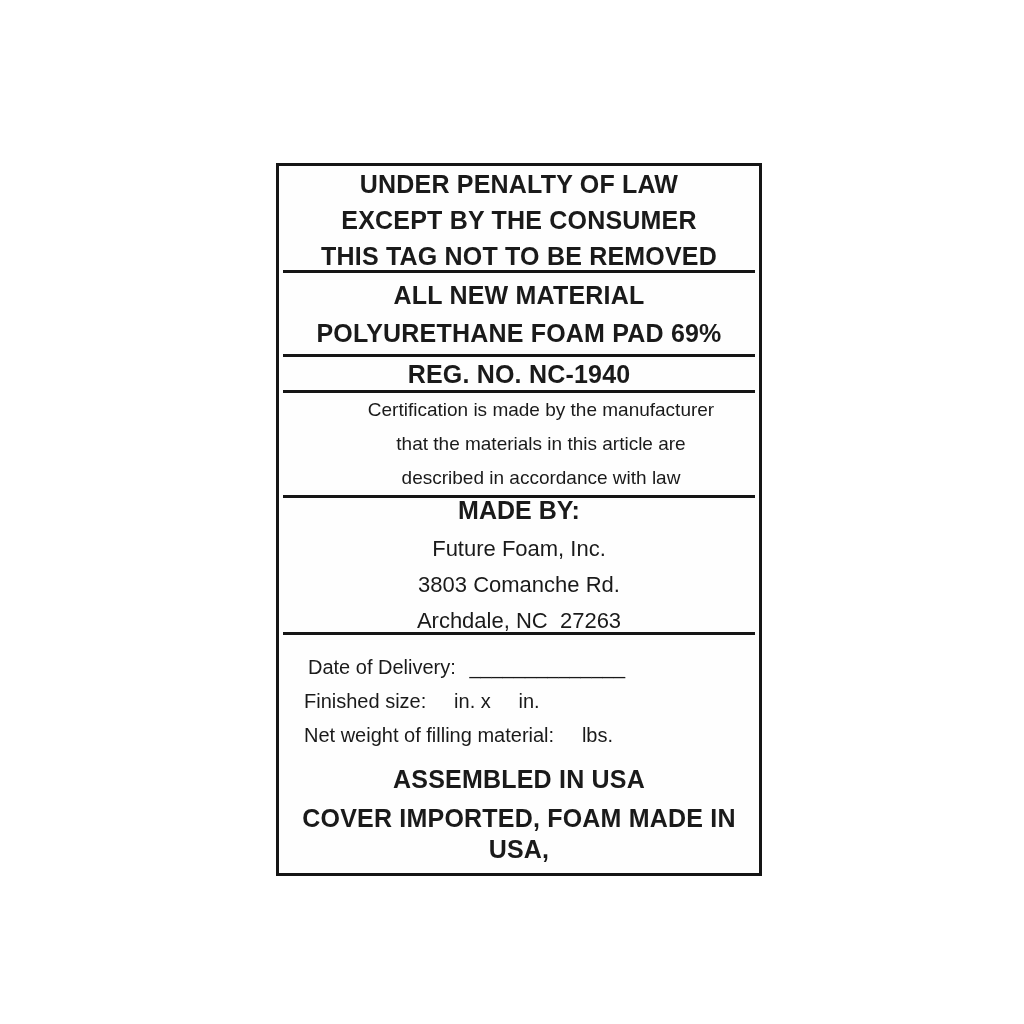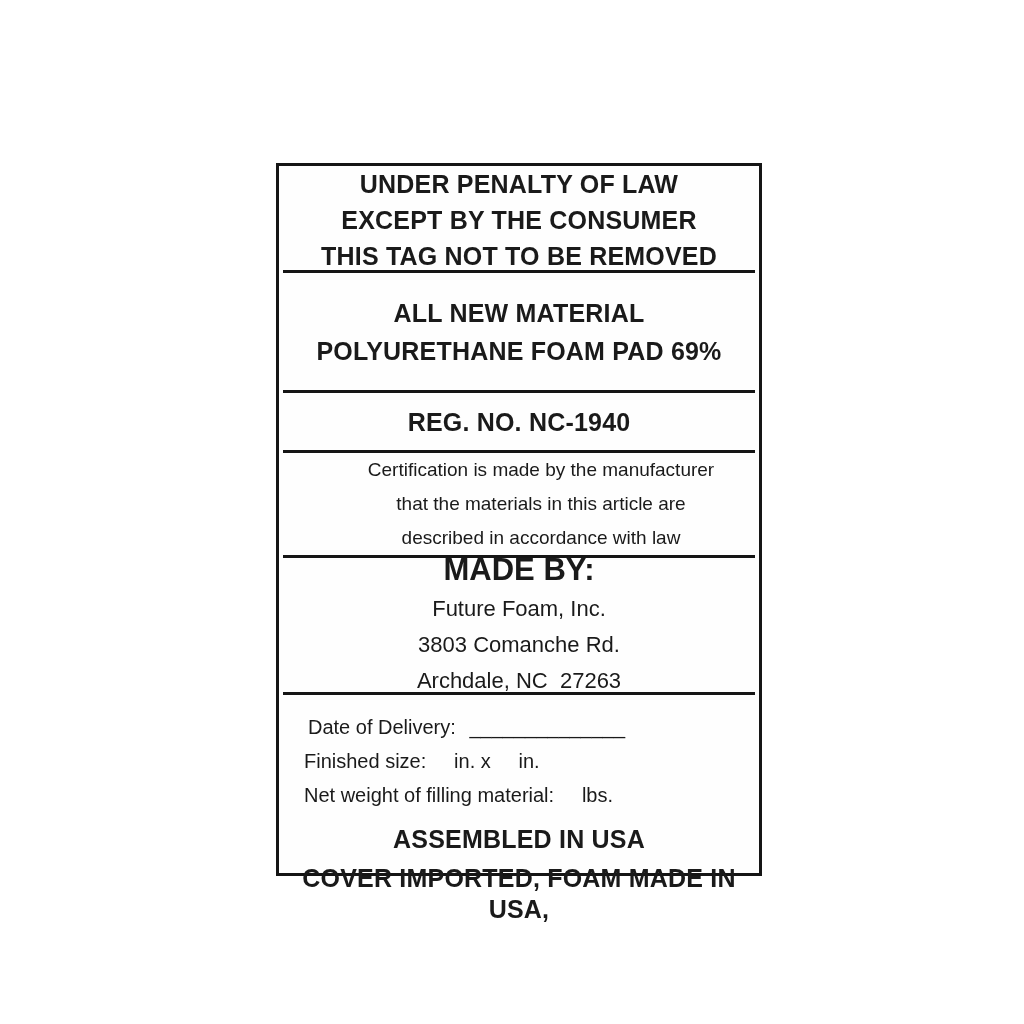--- a/index.html
+++ b/index.html
@@ -29,22 +29,22 @@
     border-bottom: 3px solid #151515;
     display: flex;
     flex-direction: column;
     justify-content: center;
     align-items: center;
     text-align: center;
   }
   .sec:last-child { border-bottom: none; }
 
   .sec-penalty   { height: 103px; }
-  .sec-material  { height: 120px; }
-  .sec-reg       { height: 60px;  }
+  .sec-material  { height: 84px; }
+  .sec-reg       { height: 36px;  }
   .sec-cert      { height: 105px; }
   .sec-madeby    { height: 137px; }
   .sec-bottom    {
     height: 154px;
     justify-content: space-between;
     align-items: stretch;
     text-align: left;
     padding: 11px 0 9px 0;
   }
 
@@ -63,21 +63,21 @@
     white-space: pre-wrap;
     margin-left: 44px;
   }
   .addr-line {
     font-size: 22px;
     line-height: 28px;
     white-space: pre-wrap;
   }
   .madeby-heading {
     font-weight: bold;
-    font-size: 31px;
+    font-size: 25px;
     line-height: 30px;
     margin-bottom: 2px;
   }
   .fillin-group { padding-left: 17px; padding-right: 10px; }
   .fillin-line {
     font-size: 20px;
     line-height: 26px;
     white-space: pre-wrap;
   }
   .origin-group { text-align: center; }

